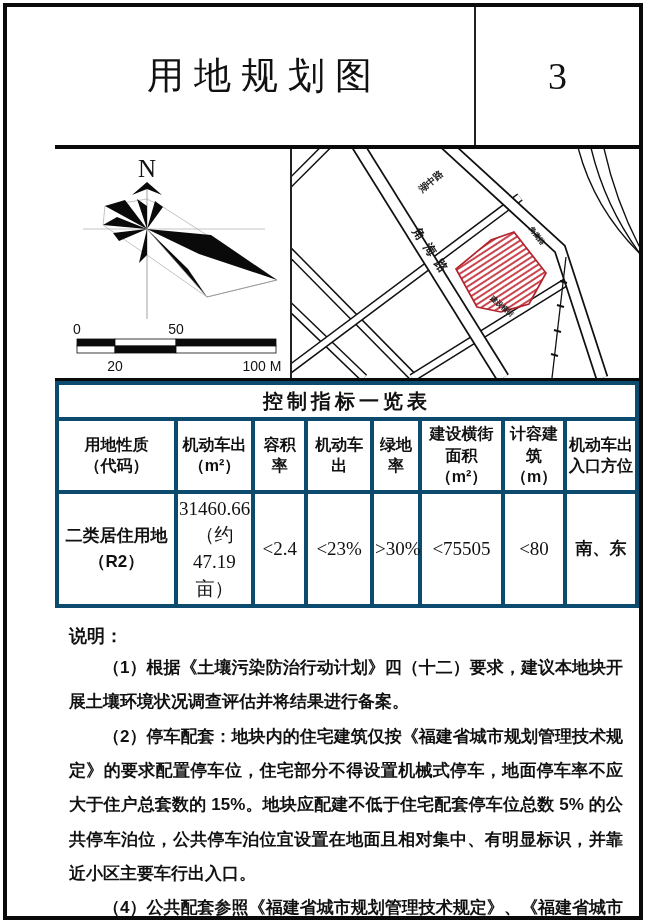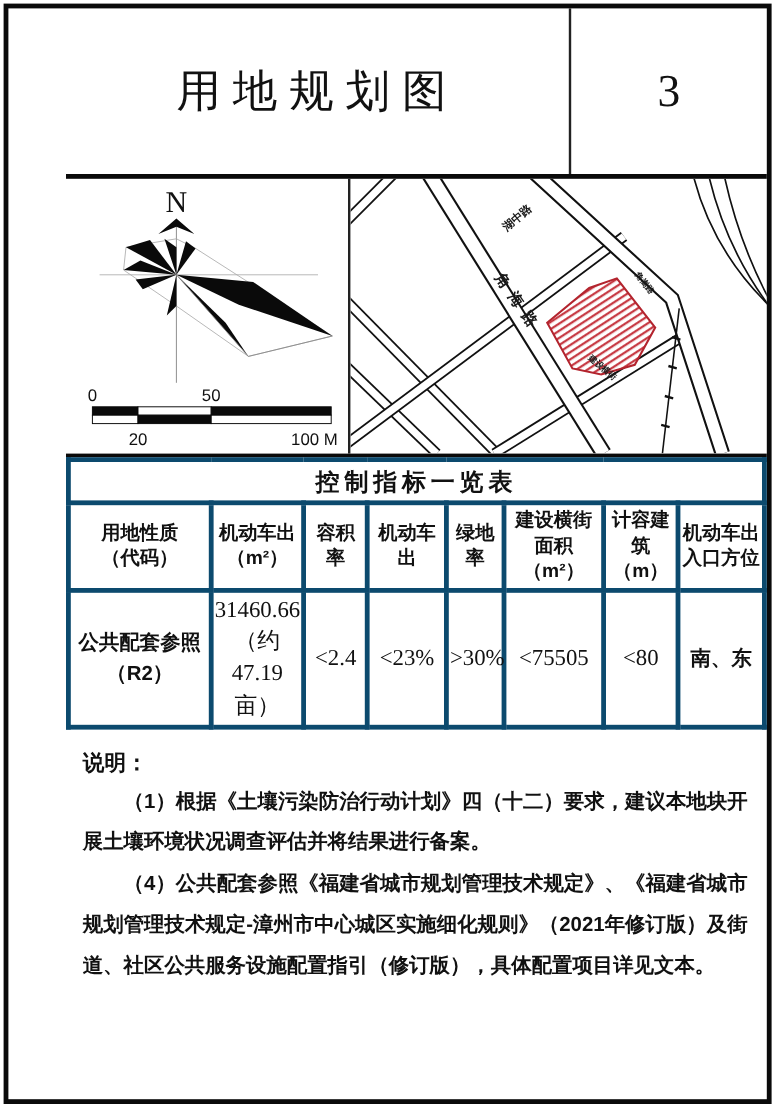--- a/index.html
+++ b/index.html
@@ -179,33 +179,34 @@
       <td>机动车出</td>
       <td>绿地率</td>
       <td>建设横街
 面积（m²）</td>
       <td>计容建筑
 （m）</td>
       <td>机动车出
 入口方位</td>
     </tr>
     <tr class="tbl-data">
-      <td class="cjk">公共配套参照
+      <td class="cjk">二类居住用地
 （R2）</td>
       <td class="num">31460.66
 （约47.19亩）</td>
       <td class="num">&lt;2.4</td>
       <td class="num">&lt;23%</td>
       <td class="num">&gt;30%</td>
       <td class="num">&lt;75505</td>
       <td class="num">&lt;80</td>
       <td class="cjk">南、东</td>
     </tr>
   </tbody>
     </table>
 
   <div class="notes">
     <div class="notes-label">说明：</div>
     <p>（1）根据《土壤污染防治行动计划》四（十二）要求，建议本地块开展土壤环境状况调查评估并将结果进行备案。</p>
+    <p>（2）停车配套：地块内的住宅建筑仅按《福建省城市规划管理技术规定》的要求配置停车位，住宅部分不得设置机械式停车，地面停车率不应大于住户总套数的 15%。地块应配建不低于住宅配套停车位总数 5% 的公共停车泊位，公共停车泊位宜设置在地面且相对集中、有明显标识，并靠近小区主要车行出入口。</p>
     <p>（4）公共配套参照《福建省城市规划管理技术规定》、《福建省城市规划管理技术规定-漳州市中心城区实施细化规则》（2021年修订版）及街道、社区公共服务设施配置指引（修订版），具体配置项目详见文本。</p>
   </div>
 
 </div>
 
 </body></html>

